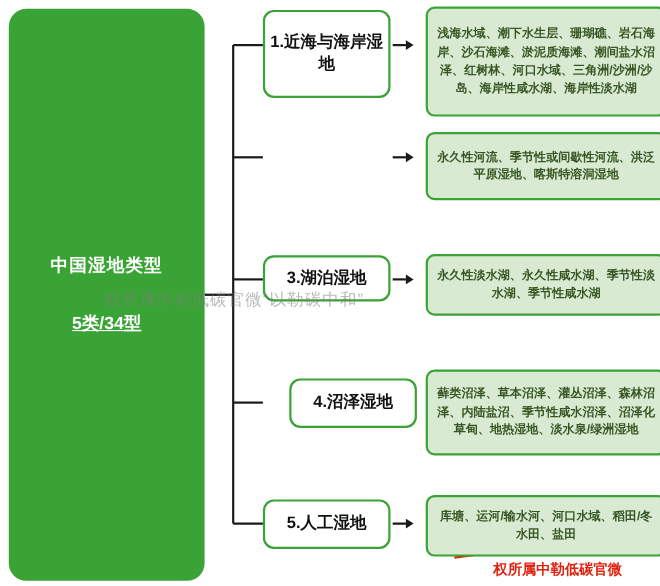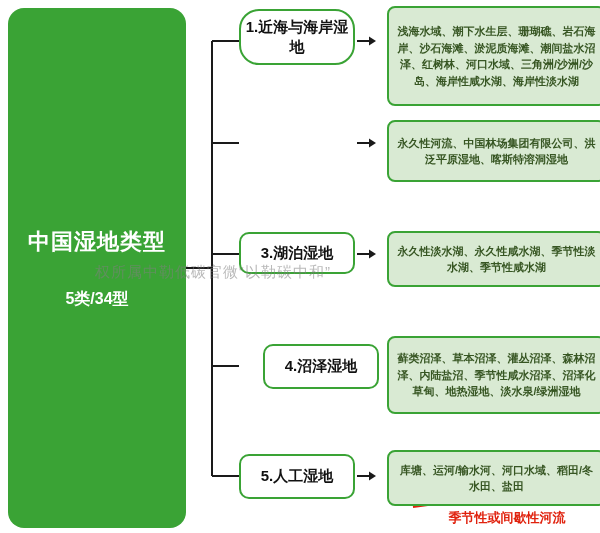--- a/index.html
+++ b/index.html
@@ -12,29 +12,29 @@
   *{box-sizing:border-box;}
   body{margin:0;background:#ffffff;font-family:"Liberation Sans", sans-serif;}
   .canvas{position:relative;width:600px;height:533px;background:#ffffff;overflow:hidden;}
   svg.overlay{position:absolute;left:0;top:0;z-index:1;pointer-events:none;}
   .rootbox{
     position:absolute;left:8px;top:8px;width:178px;height:520px;z-index:2;
     background:var(--main-green);border-radius:16px;
     display:flex;flex-direction:column;align-items:center;justify-content:center;gap:32px;
     color:#ffffff;font-weight:bold;text-align:center;
   }
-  .rootbox .t{font-size:22px;letter-spacing:1px;}
-  .rootbox .s{font-size:16px;}
+  .rootbox .t{font-size:16px;letter-spacing:1px;}
+  .rootbox .s{font-size:16px;text-decoration:underline;}
   .cat{
     position:absolute;left:239px;width:116px;z-index:2;
     border:2px solid var(--main-green);border-radius:10px;background:#ffffff;
     display:flex;align-items:center;justify-content:center;text-align:center;
     font-weight:bold;font-size:15px;color:#111111;line-height:1.35;padding:3px;
   }
-  .c1{top:9px;height:56px;border-radius:20px;}
+  .c1{top:9px;height:80px;}
   .c2{top:121px;height:45px;}
   .c3{top:232px;height:42px;}
   .c4{top:344px;height:45px;margin-left:24px;}
   .c5{top:454px;height:45px;}
   .det{
     position:absolute;left:375px;width:219px;z-index:2;
     border:2px solid var(--main-green);border-radius:8px;background:var(--light-green-bg);
     display:flex;align-items:center;justify-content:center;text-align:center;
     font-weight:bold;font-size:11px;color:var(--dark-green-text);line-height:1.5;padding:4px 7px;margin-left:12px;
   }
@@ -108,29 +108,29 @@
     <span>4.沼泽湿地</span>
   </div>
   <div class="cat c5">
     <span>5.人工湿地</span>
   </div>
 
   <div class="det d1">
     <span>浅海水域、潮下水生层、珊瑚礁、岩石海岸、沙石海滩、淤泥质海滩、潮间盐水沼泽、红树林、河口水域、三角洲/沙洲/沙岛、海岸性咸水湖、海岸性淡水湖</span>
   </div>
   <div class="det d2">
-    <span>永久性河流、中国林场集团有限公司、洪泛平原湿地、喀斯特溶洞湿地</span>
+    <span>永久性河流、季节性或间歇性河流、洪泛平原湿地、喀斯特溶洞湿地</span>
   </div>
   <div class="det d3">
     <span>永久性淡水湖、永久性咸水湖、季节性淡水湖、季节性咸水湖</span>
   </div>
   <div class="det d4">
     <span>藓类沼泽、草本沼泽、灌丛沼泽、森林沼泽、内陆盐沼、季节性咸水沼泽、沼泽化草甸、地热湿地、淡水泉/绿洲湿地</span>
   </div>
   <div class="det d5">
     <span>库塘、运河/输水河、河口水域、稻田/冬水田、盐田</span>
   </div>
 
   <div class="watermark">权所属中勒低碳官微“以勒碳中和”</div>
 
-  <div class="company">季节性或间歇性河流</div>
+  <div class="company">权所属中勒低碳官微</div>
 
 </div>
 
 </body></html>

